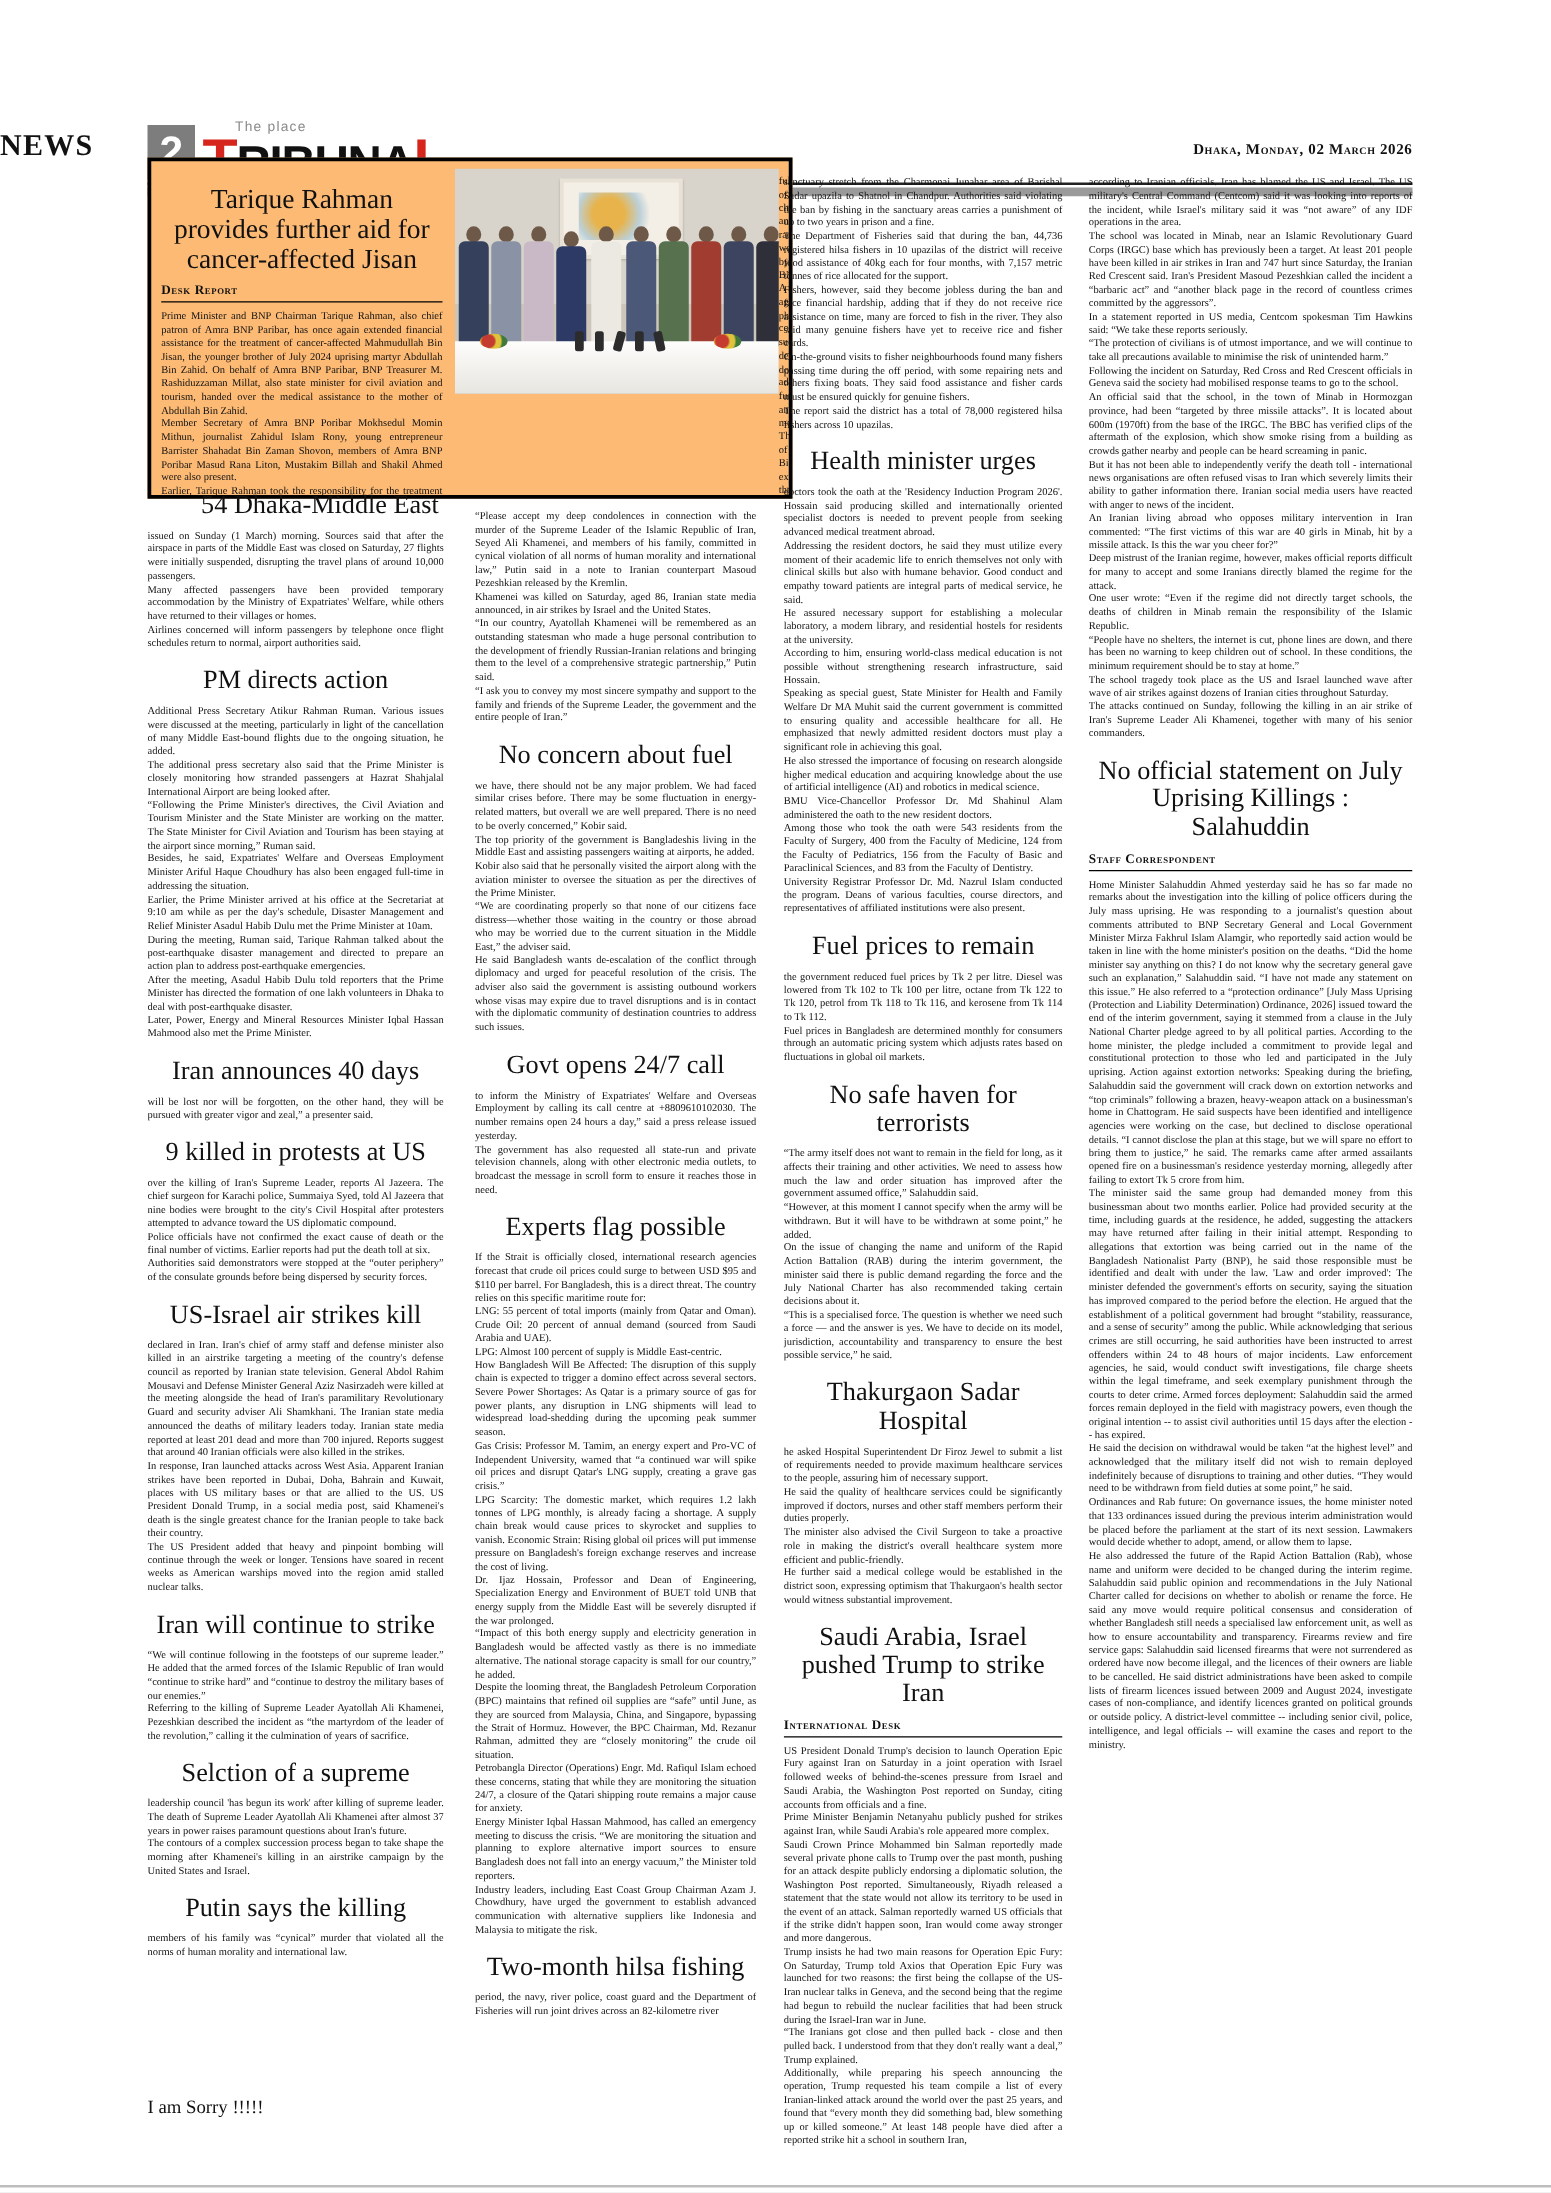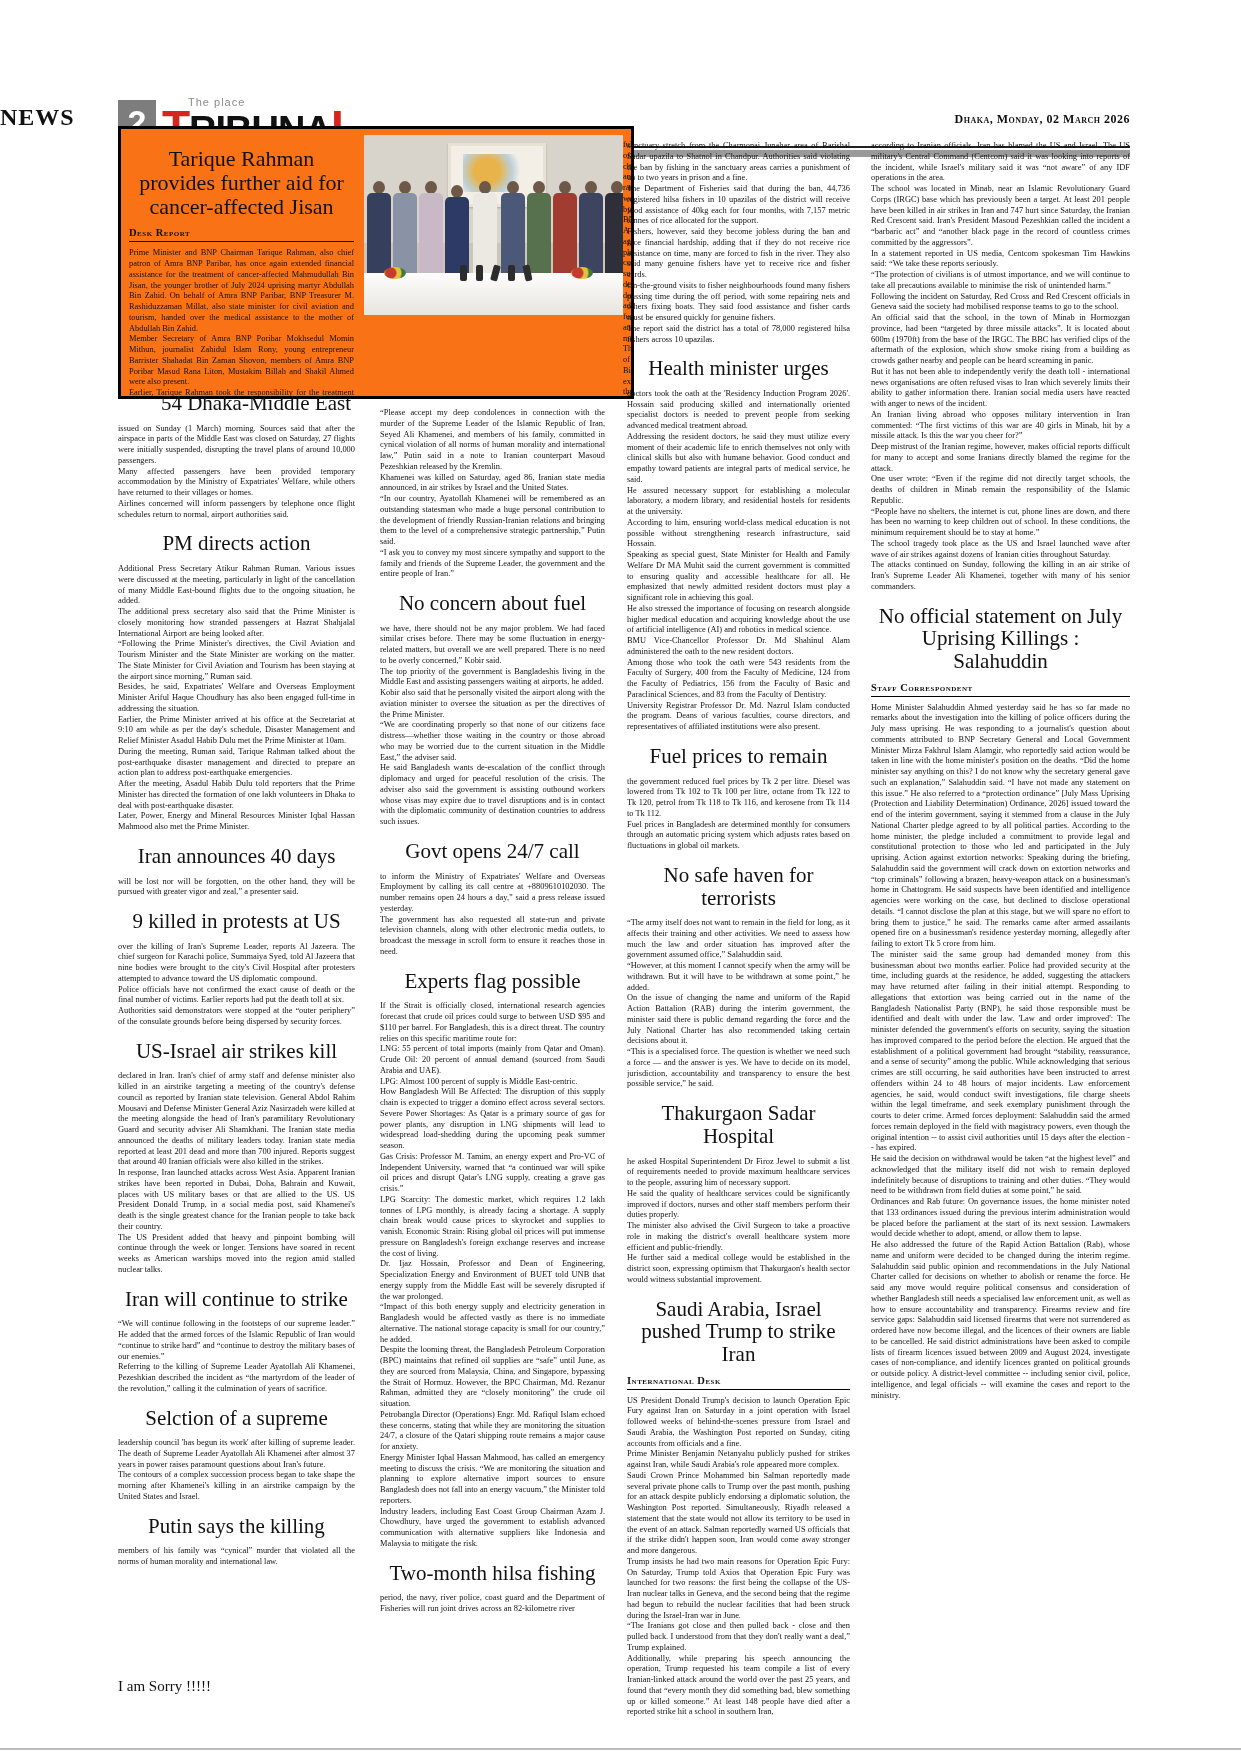--- a/index.html
+++ b/index.html
@@ -13,21 +13,21 @@
   #masthead .brand{font:bold 38px/38px "Liberation Sans",sans-serif;letter-spacing:-1px;color:#111;}
   #masthead .red{color:#d6251d;font-size:46px;}
   #section{position:absolute;left:0;right:0;top:104px;text-align:left;
            font:bold 24px "Liberation Serif",serif;letter-spacing:1px;}
   #edate{position:absolute;right:111px;top:112px;font:bold 12px "Liberation Serif",serif;
          font-variant:small-caps;letter-spacing:.5px;}
   .rule-thin{position:absolute;left:118px;width:1012px;height:2px;background:#222;}
   .rule-thick{position:absolute;left:118px;width:1012px;height:7px;background:#9a9a9a;}
   
   #boxart{position:absolute;left:118px;top:126px;width:494px;height:255px;border:3px solid #000;
-          background:#f97316;padding:6px 8px;display:flex;gap:10px;overflow:hidden;}
+          background:#fdba74;padding:6px 8px;display:flex;gap:10px;overflow:hidden;}
   #boxleft{width:225px;flex:none;}
   #boxright{flex:1;display:flex;flex-direction:row;}
   #boxart .headline{font-size:22px;}
   
   #photo{position:relative;width:100%;height:180px;background:linear-gradient(#d9d4cb 0 60%,#cbc5ba 60% 100%);
          overflow:hidden;flex:none;}
   #photo .frame{position:absolute;left:84px;top:8px;width:92px;height:58px;background:#f4efe6;
         border:3px solid #e8e2d6;box-shadow:0 1px 2px #0003;}
   #photo .frame i{position:absolute;left:12px;top:8px;width:60px;height:38px;display:block;
         background:radial-gradient(circle at 40% 45%,#e8b34a 0 30%,#bcd0d8 60%,#f4efe6 80%);}

